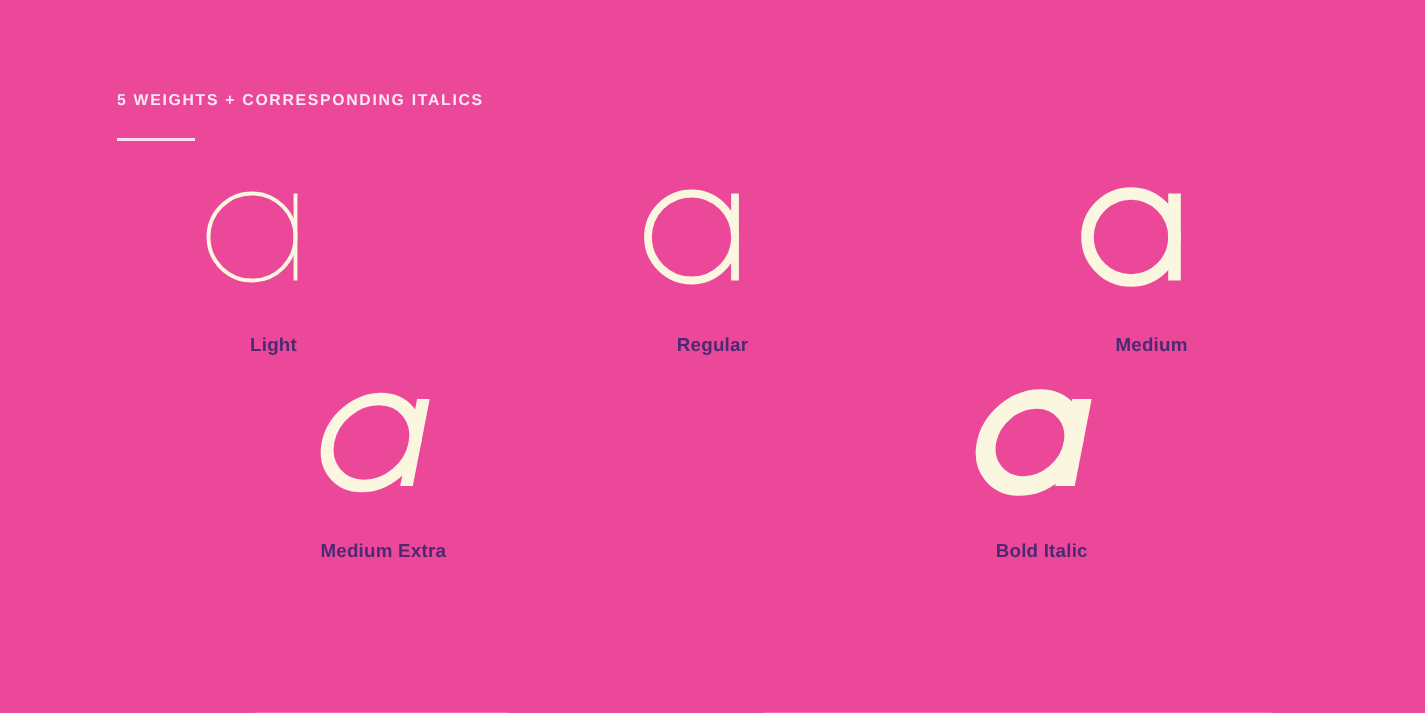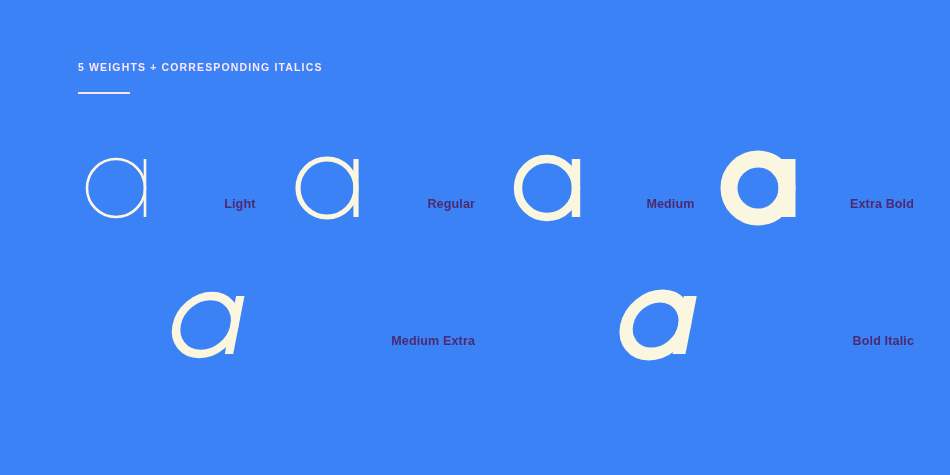--- a/index.html
+++ b/index.html
@@ -10,21 +10,21 @@
     width: 950px;
     height: 475px;
     overflow: hidden;
     font-family: "Liberation Sans", sans-serif;
     background: #fc9bdd;
   }
   #stage {
     position: relative;
     width: 950px;
     height: 475px;
-    background: #3b82f6;
+    background: #ec4899;
     box-sizing: border-box;
   }
 
   
   #header {
     position: absolute;
     left: 78px;
     top: 60px;
     width: 600px;
   }
@@ -58,21 +58,21 @@
     width: 100%;
     height: 137px;
   }
   .row-italics {
     margin-top: 0px;
   }
   .cell {
     flex: 1 1 0;
     position: relative;
     display: flex;
-    flex-direction: row;
+    flex-direction: column;
     align-items: center;
   }
   .glyph-box {
     height: 78px;
     width: 100%;
     display: flex;
     align-items: flex-end;
     justify-content: center;
   }
   .glyph-box svg {
@@ -128,31 +128,20 @@
           <div class="glyph-box">
             <svg viewBox="0 0 96 86" width="96" height="86">
               <g>
                 <circle cx="34" cy="40" r="29" fill="none" stroke="#faf6e0" stroke-width="8.4"></circle>
                 <path d="M 63 11 L 63 69" fill="none" stroke="#faf6e0" stroke-width="8.4" stroke-linecap="butt"></path>
               </g>
             </svg>
           </div>
           <div class="weight-label">Medium</div>
         </div>
-        <div class="cell">
-          <div class="glyph-box">
-            <svg viewBox="0 0 96 86" width="96" height="86">
-              <g>
-                <circle cx="34" cy="40" r="29" fill="none" stroke="#faf6e0" stroke-width="17"></circle>
-                <path d="M 63 11 L 63 69" fill="none" stroke="#faf6e0" stroke-width="17" stroke-linecap="butt"></path>
-              </g>
-            </svg>
-          </div>
-          <div class="weight-label">Extra Bold</div>
-        </div>
       </div>
     <div class="row row-italics" id="row-1">
         <div class="cell">
           <div class="glyph-box">
             <svg viewBox="0 0 96 86" width="96" height="86">
               <g transform="matrix(1,0,-0.19438030913771848,1,13.412241330502574,0)">
                 <circle cx="34" cy="40" r="29" fill="none" stroke="#faf6e0" stroke-width="8.4"></circle>
                 <path d="M 63 11 L 63 69" fill="none" stroke="#faf6e0" stroke-width="8.4" stroke-linecap="butt"></path>
               </g>
             </svg>

